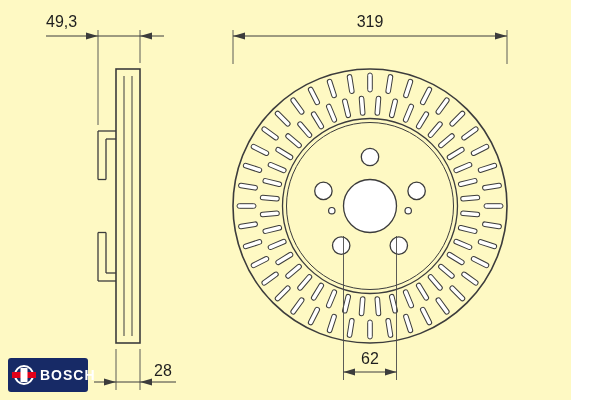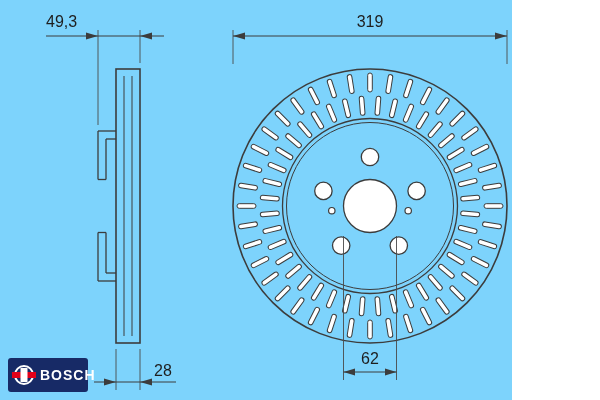--- a/index.html
+++ b/index.html
@@ -1,17 +1,17 @@
 <!DOCTYPE html>
 <html><head>
 <meta charset="utf-8">
 <style>
   html,body{margin:0;padding:0;background:#ffffff;width:600px;height:400px;overflow:hidden;}
   body{font-family:"Liberation Sans", sans-serif;}
-  .stage{position:relative;width:512px;height:400px;background:#7dd3fc;}
+  .stage{position:relative;width:571px;height:400px;background:#fef9c3;}
   svg{display:block;}
   .ln{stroke:#3c3c3c;fill:none;}
   .w1{stroke-width:1;}
   .w13{stroke-width:1.3;}
   .w15{stroke-width:1.6;}
   .dim-line{stroke:#3c3c3c;stroke-width:1;fill:none;}
   .ext-line{stroke:#4a4a4a;stroke-width:0.9;fill:none;}
   .arrow{fill:#3c3c3c;stroke:none;}
   .dim-text{font-family:"Liberation Sans", sans-serif;font-size:16px;fill:#1e1e1e;}
   .slots rect{fill:#ffffff;stroke:#3c3c3c;stroke-width:1;}

